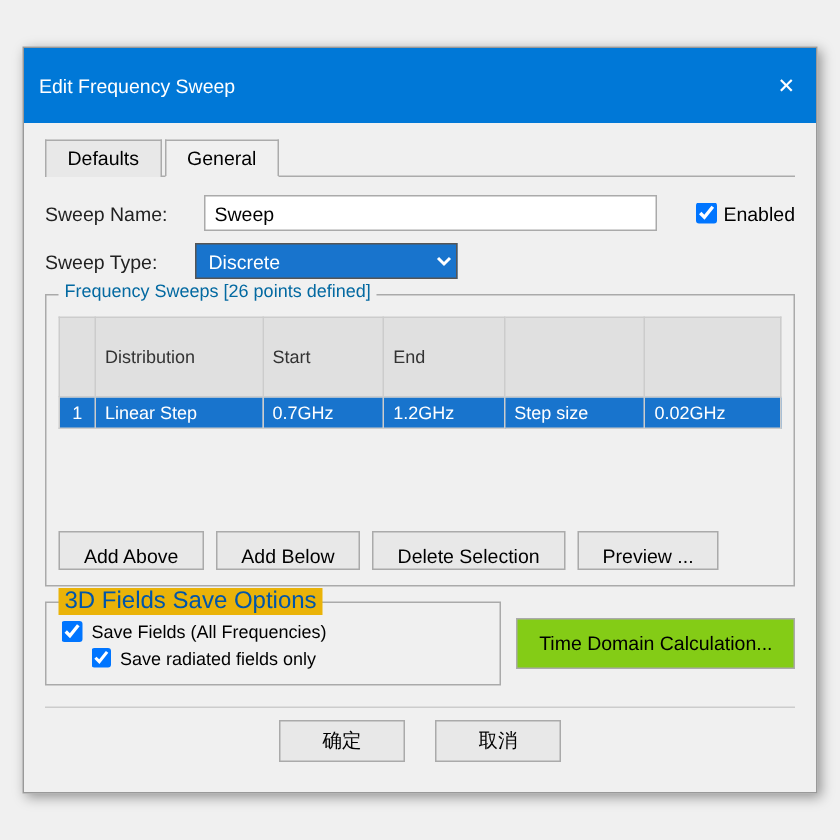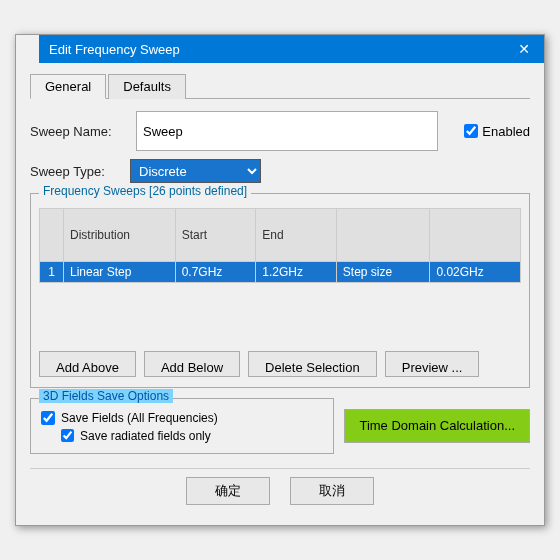--- a/index.html
+++ b/index.html
@@ -19,26 +19,25 @@
       background: #f0f0f0;
       border: 1px solid #999;
       box-shadow: 2px 2px 8px rgba(0,0,0,0.4);
       width: 530px;
       padding: 0;
     }
 
     .title-bar {
       background: #0078d7;
       color: white;
-      padding: 6px 10px;
+      padding: 17px 10px;
       display: flex;
       justify-content: space-between;
       align-items: center;
       font-size: 13px;
-      margin-left: 23px;
     }
 
     .title-bar-close {
       cursor: pointer;
       font-size: 14px;
       color: white;
       background: none;
       border: none;
       padding: 0 4px;
     }
@@ -76,21 +75,21 @@
       font-size: 13px;
       color: #222;
     }
 
     .form-input {
       flex: 1;
       padding: 3px 6px;
       border: 1px solid #aaa;
       background: white;
       font-size: 13px;
-      height: 40px;
+      height: 24px;
     }
 
     .enabled-row {
       display: flex;
       align-items: center;
       gap: 4px;
       margin-left: auto;
       padding-left: 20px;
       justify-content: center;
     }
@@ -100,21 +99,21 @@
       height: 14px;
     }
 
     .sweep-type-row {
       display: flex;
       align-items: center;
       margin-bottom: 10px;
     }
 
     .sweep-type-select {
-      width: 131px;
+      width: 175px;
       padding: 2px 4px;
       background: #1874cd;
       color: white;
       border: 1px solid #555;
       font-size: 13px;
       height: 24px;
       cursor: pointer;
     }
 
     .group-box {
@@ -213,23 +212,23 @@
       border: 1px solid #aaa;
       padding: 6px 10px 10px;
       position: relative;
       flex: 1;
     }
 
     .group-box-3d-legend {
       position: absolute;
       top: -10px;
       left: 8px;
-      background: #7dd3fc;
+      background: #eab308;
       padding: 0 4px;
-      font-size: 12px;
+      font-size: 16px;
       color: #0055aa;
     }
 
     .checkbox-row {
       display: flex;
       align-items: center;
       gap: 6px;
       margin-top: 6px;
       font-size: 12px;
     }
@@ -290,25 +289,25 @@
 <div class="dialog">
 
   <div class="title-bar">
     <span>Edit Frequency Sweep</span>
     <button class="title-bar-close">✕</button>
   </div>
 
   <div class="dialog-body">
 
     <div class="tabs">
+      <div class="tab">
+        <span>Defaults</span>
+      </div>
       <div class="tab active">
         <span>General</span>
-      </div>
-      <div class="tab">
-        <span>Defaults</span>
       </div>
     </div>
 
     <div class="sweep-name-row">
       <label class="form-label">Sweep Name:</label>
       <input class="form-input" type="text" style="width: 220px;" value="Sweep">
       <div class="enabled-row">
         <input type="checkbox" class="enabled-checkbox" checked="" style="">
         <label>Enabled</label>
       </div>

